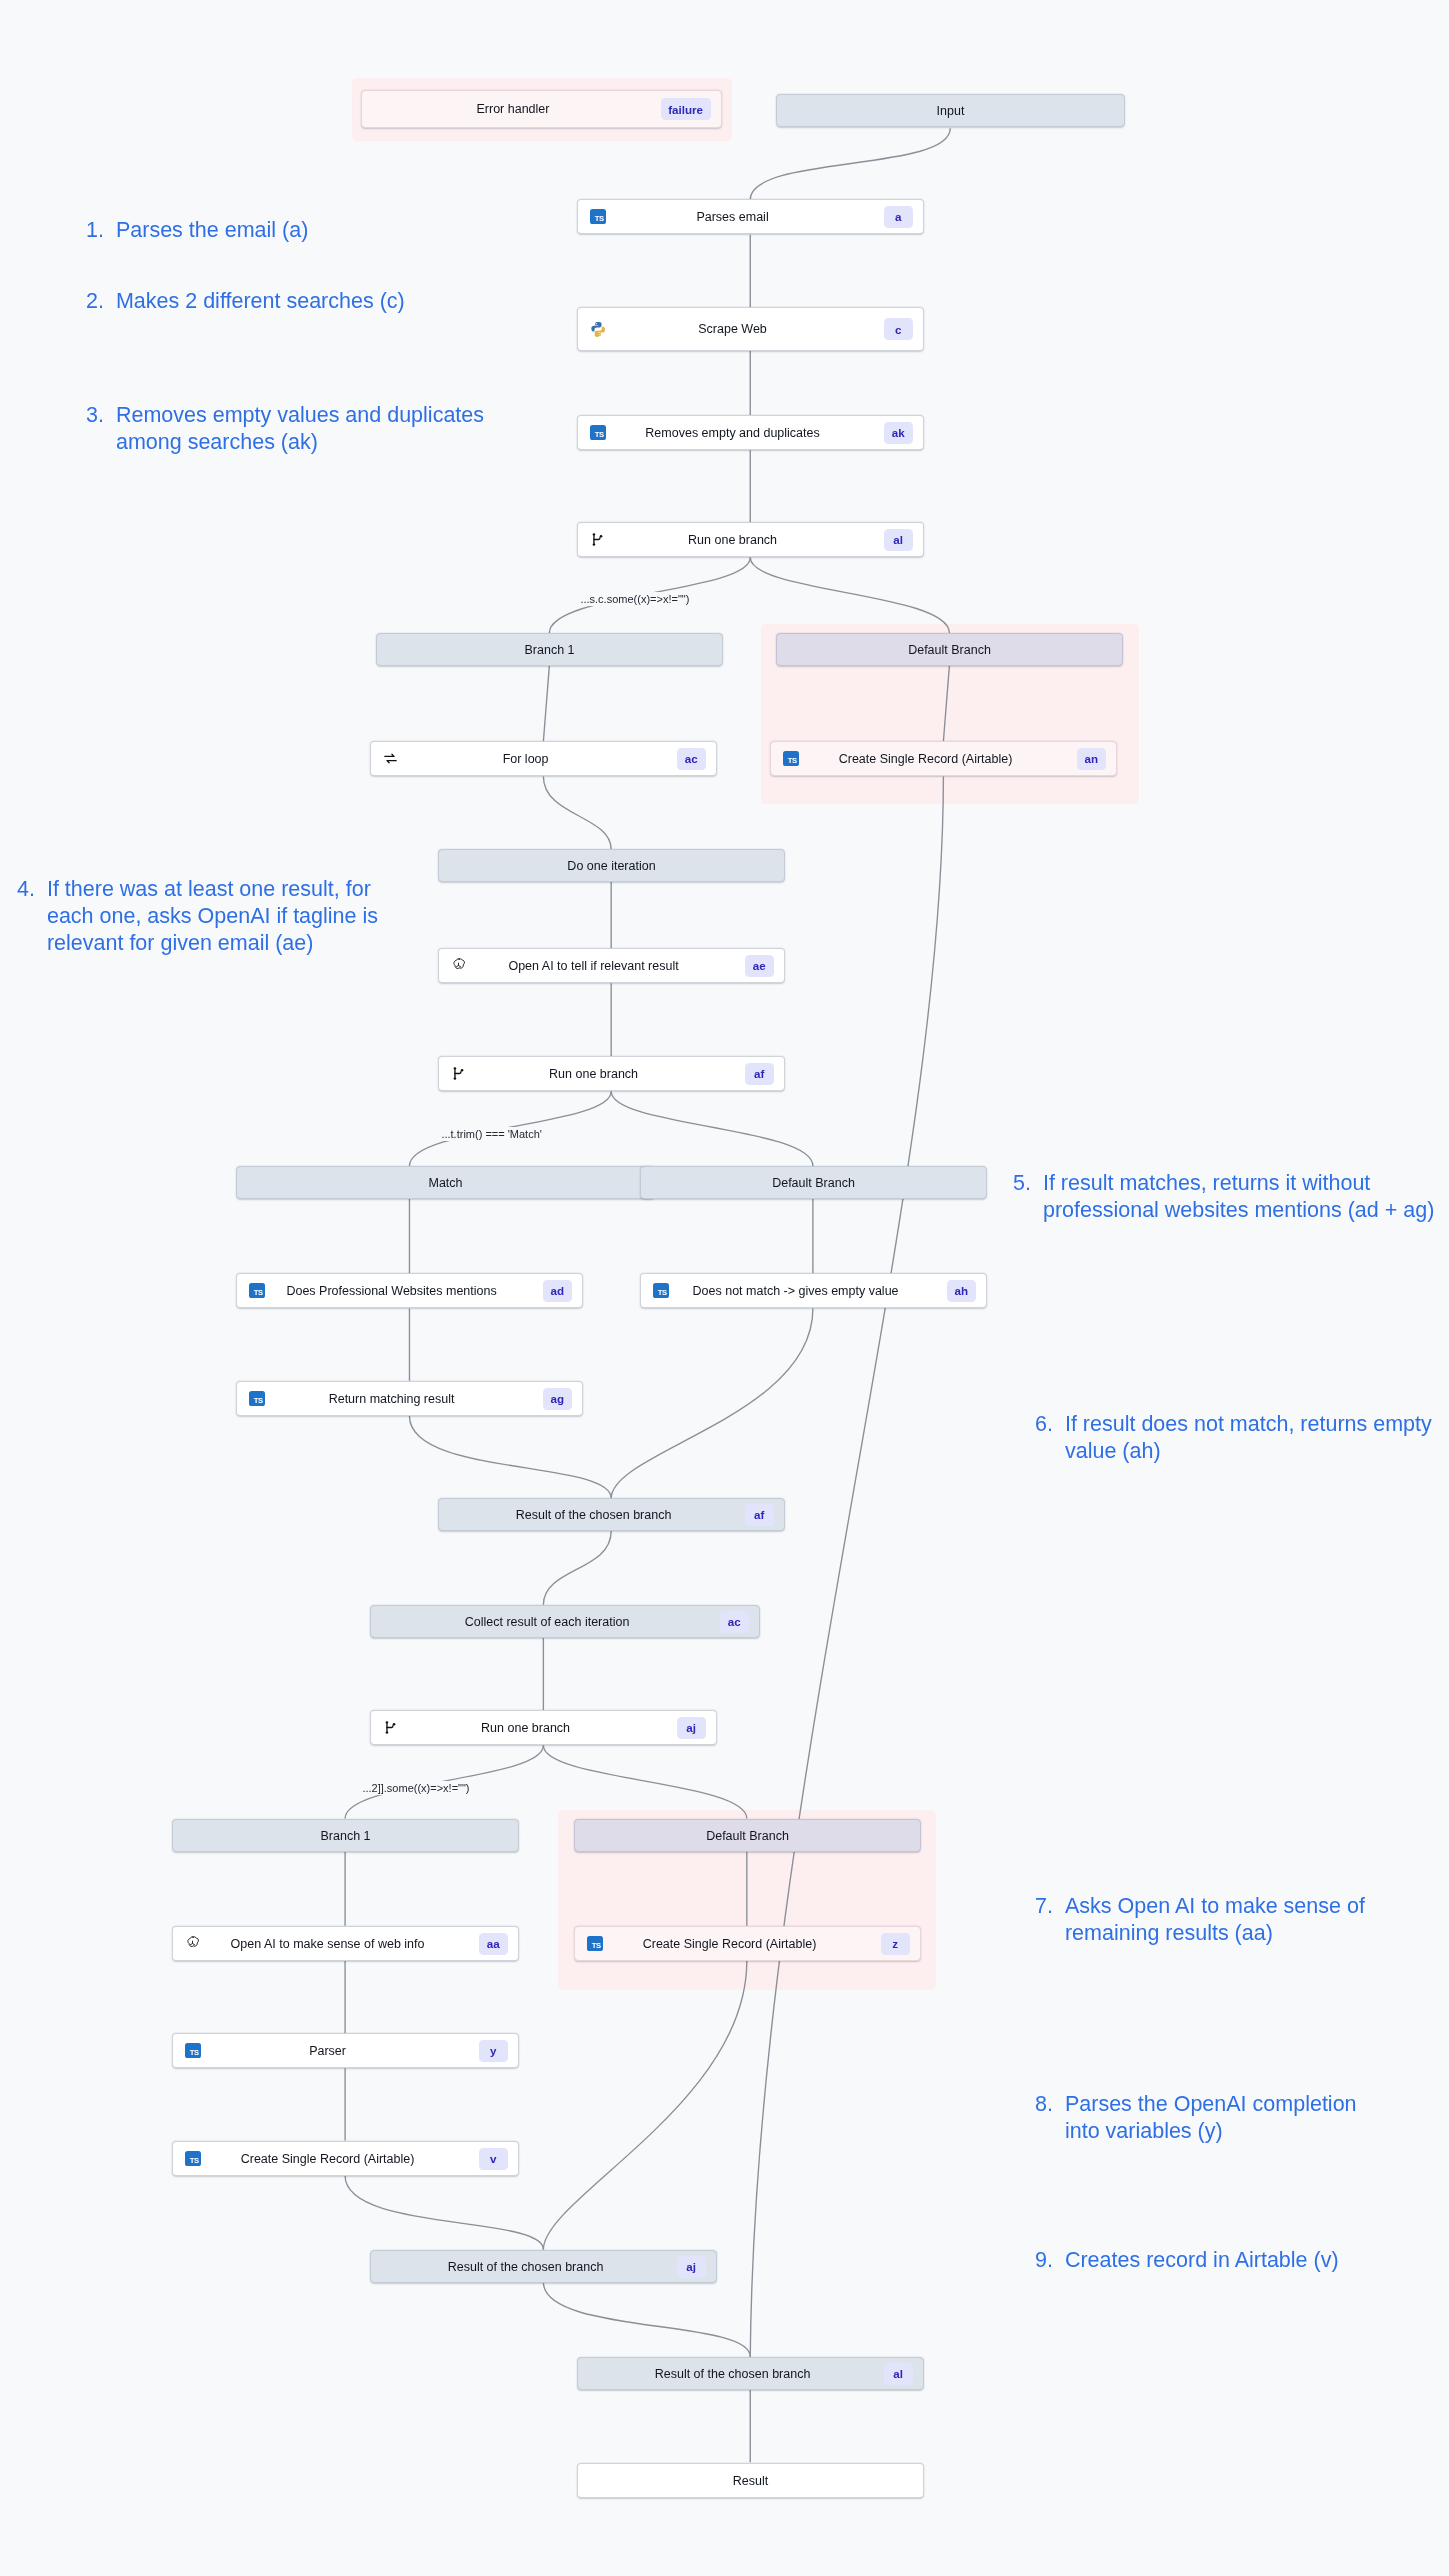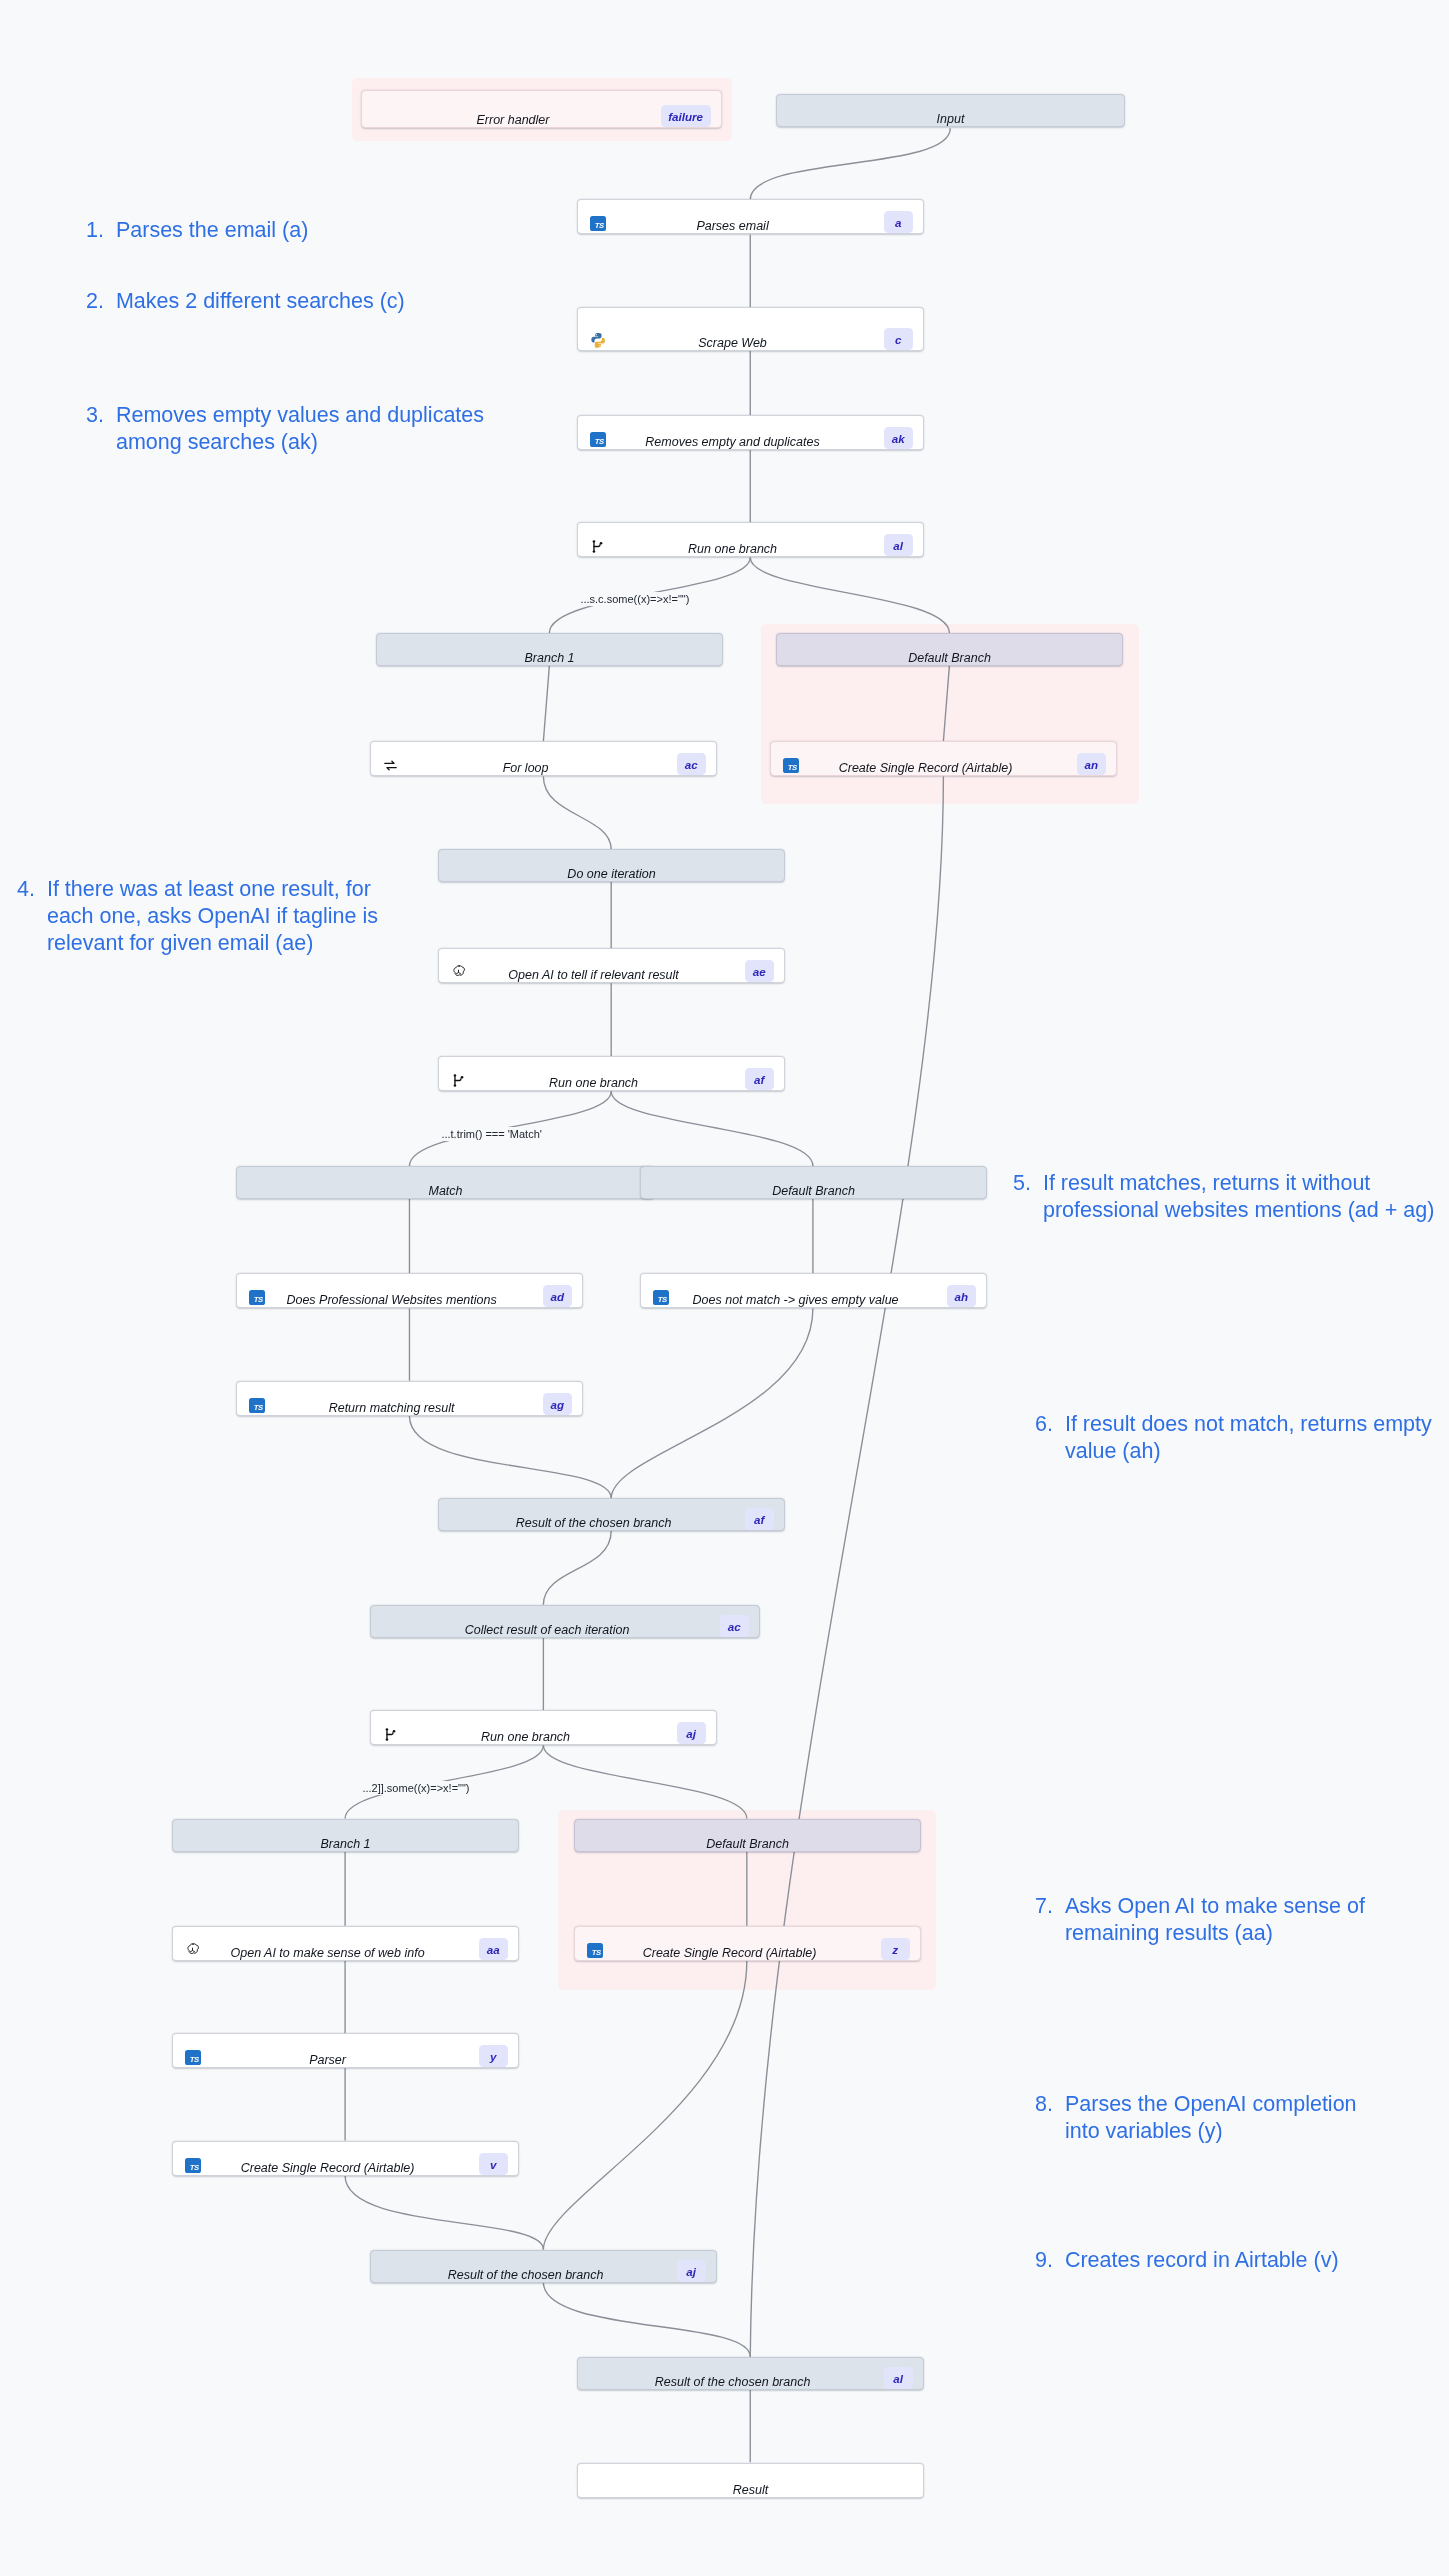--- a/index.html
+++ b/index.html
@@ -22,29 +22,28 @@
     position: absolute;
     background: #fdeef0;
     border-radius: 5.2px;
     z-index: 0;
   }
 
   
   .node {
     position: absolute;
     display: flex;
-    align-items: flex-end;
+    align-items: center;
     border-radius: 4.3px;
     z-index: 2;
     box-shadow: 0 0.9px 1.7px rgba(25,35,60,.22);
     font-size: 12.5px;
     color: #11161f;
     padding: 0 10.3px;
     border: 0.9px solid rgba(120,130,150,.35);
-    font-style: italic;
   }
   .node .lbl {
     flex: 1;
     text-align: center;
     white-space: nowrap;
     overflow: hidden;
   }
   .node .ico {
     width: 19px; height: 19px;
     flex: 0 0 19px;

